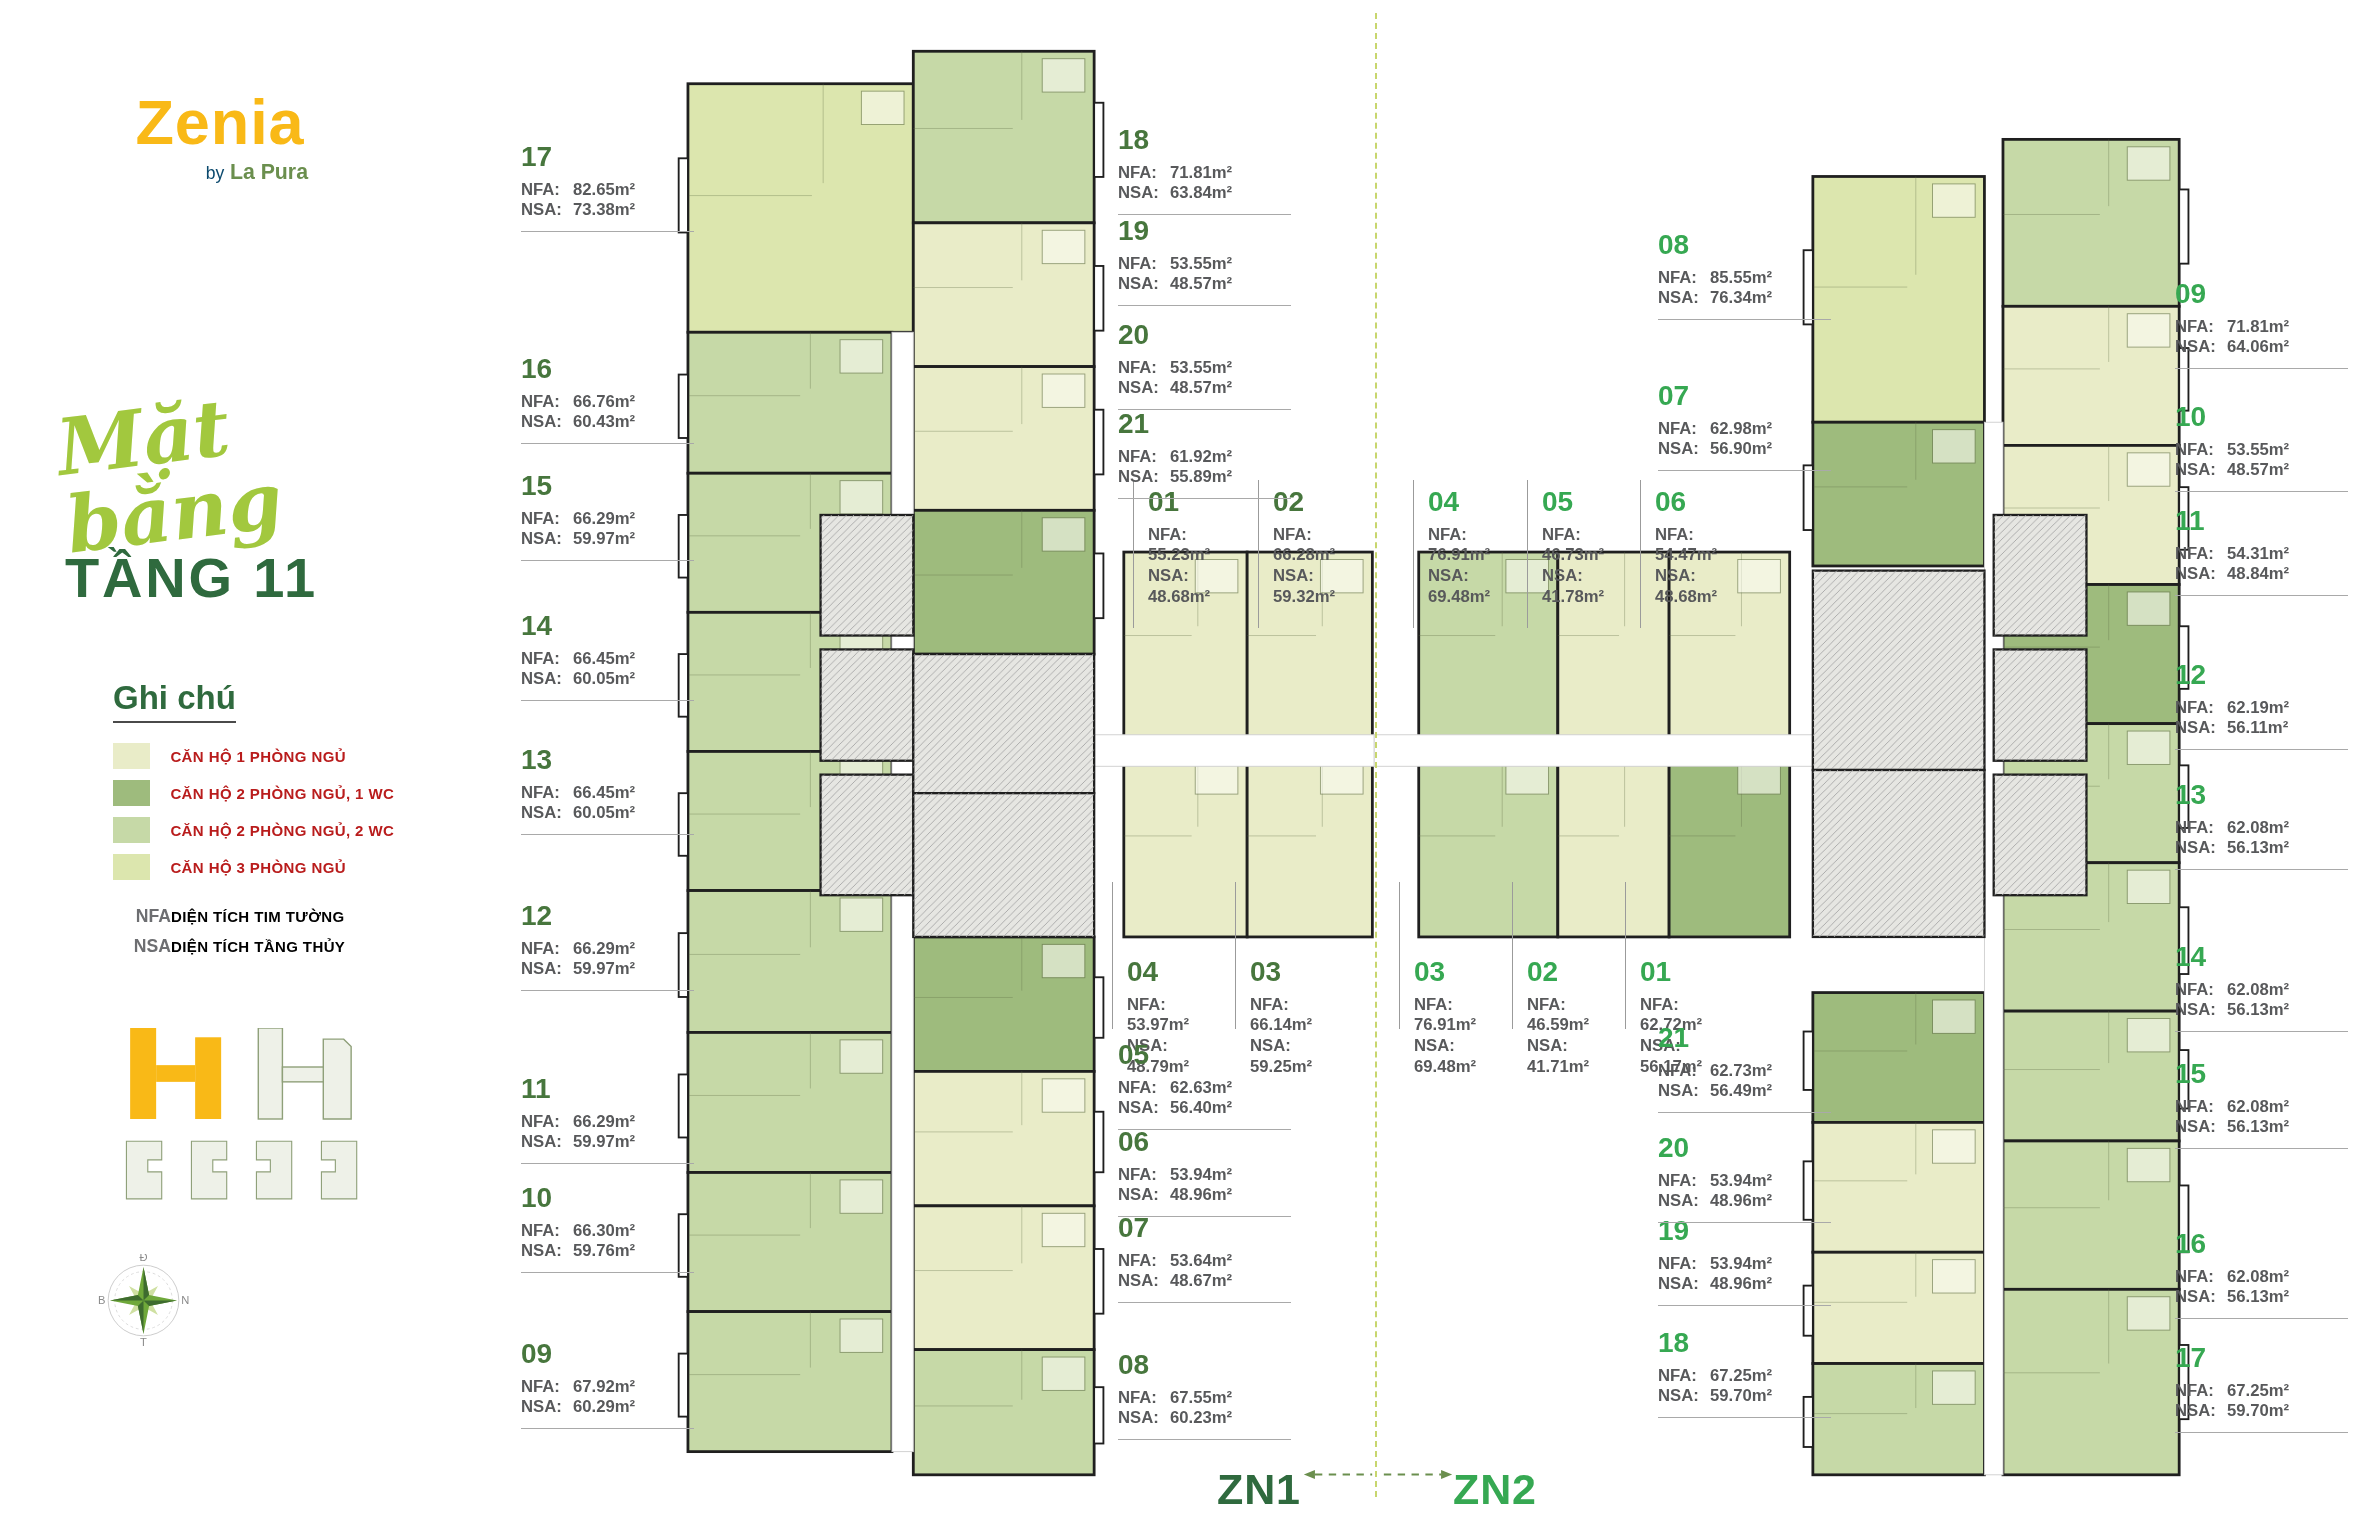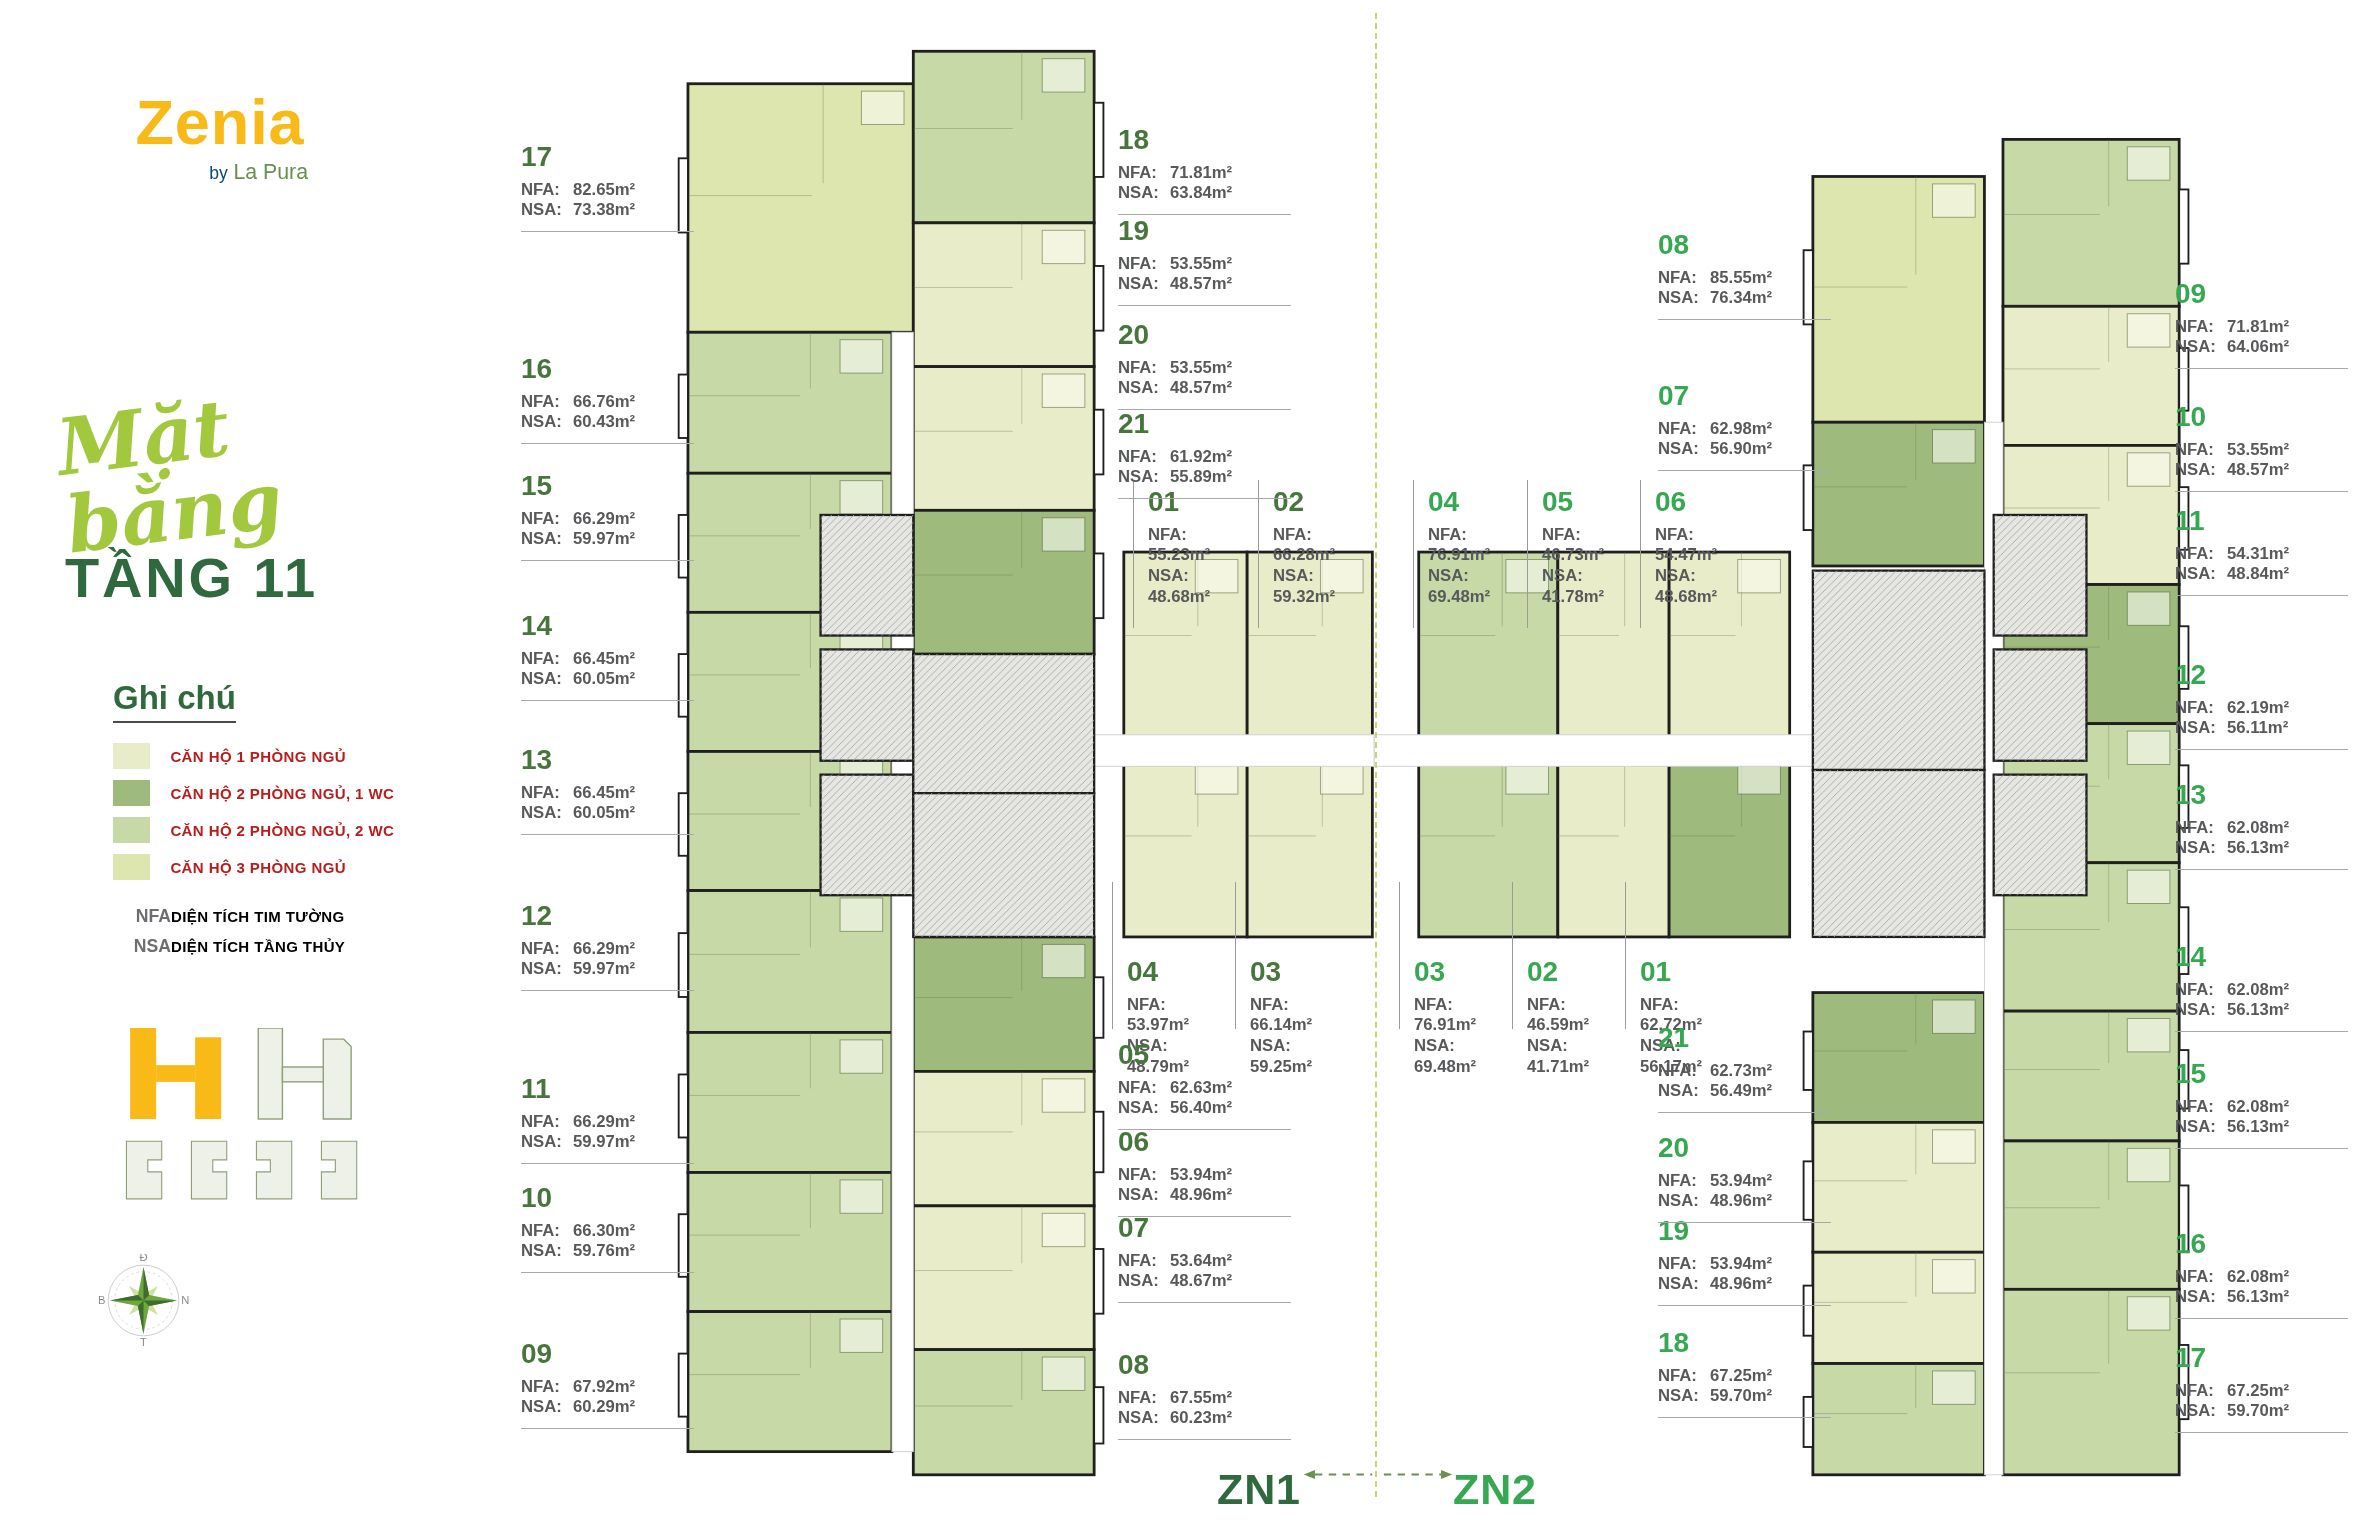--- a/index.html
+++ b/index.html
@@ -4,21 +4,21 @@
 <style>
   html,body{margin:0;padding:0;background:#ffffff;}
   .canvas{position:relative;width:2375px;height:1535px;background:#fff;overflow:hidden;
           font-family:"Liberation Sans",sans-serif;}
 
   
   .logo{position:absolute;left:132px;top:91px;width:176px;text-align:center;}
   .logo .word{font-size:63px;font-weight:800;color:var(--logo-yellow);letter-spacing:0.9px;line-height:1;}
   .logo .byline{margin-top:5.6px;text-align:right;}
   .logo .by{font-size:17.6px;color:#0c4a6e;margin-right:5.6px;}
-  .logo .brand{font-size:21.3px;font-weight:400;color:var(--brand-green);}
+  .logo .brand{font-size:21.3px;font-weight:700;color:var(--brand-green);}
 
   .script-title{position:absolute;left:61px;top:390px;width:315px;font-family:"DejaVu Serif",serif;
     font-style:italic;font-weight:700;font-size:78px;color:var(--script-green);
     transform:rotate(-7deg);line-height:1;}
   .floor-title{position:absolute;left:65px;top:545px;font-size:56px;font-weight:800;
     color:var(--heading-green);letter-spacing:2.8px;}
 
   .legend{position:absolute;left:113px;top:679px;width:278px;}
   .legend h3{margin:0 0 20.4px 0;font-size:33px;font-weight:800;color:var(--heading-green);
     border-bottom:2.8px solid #4a4a4a;display:inline-block;padding-bottom:3.7px;}

